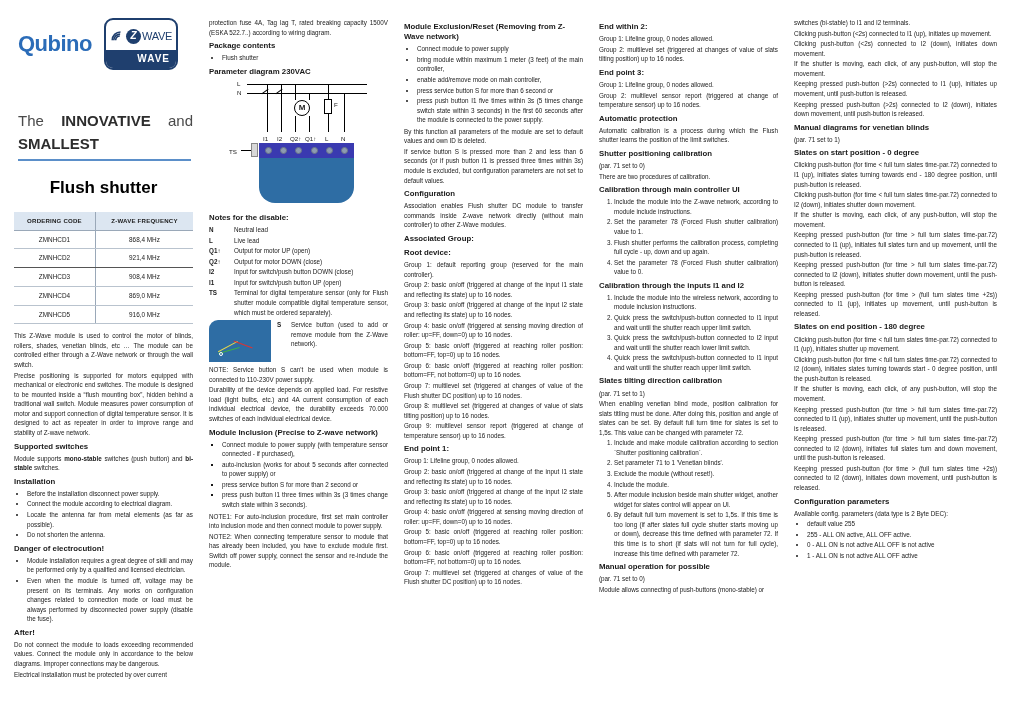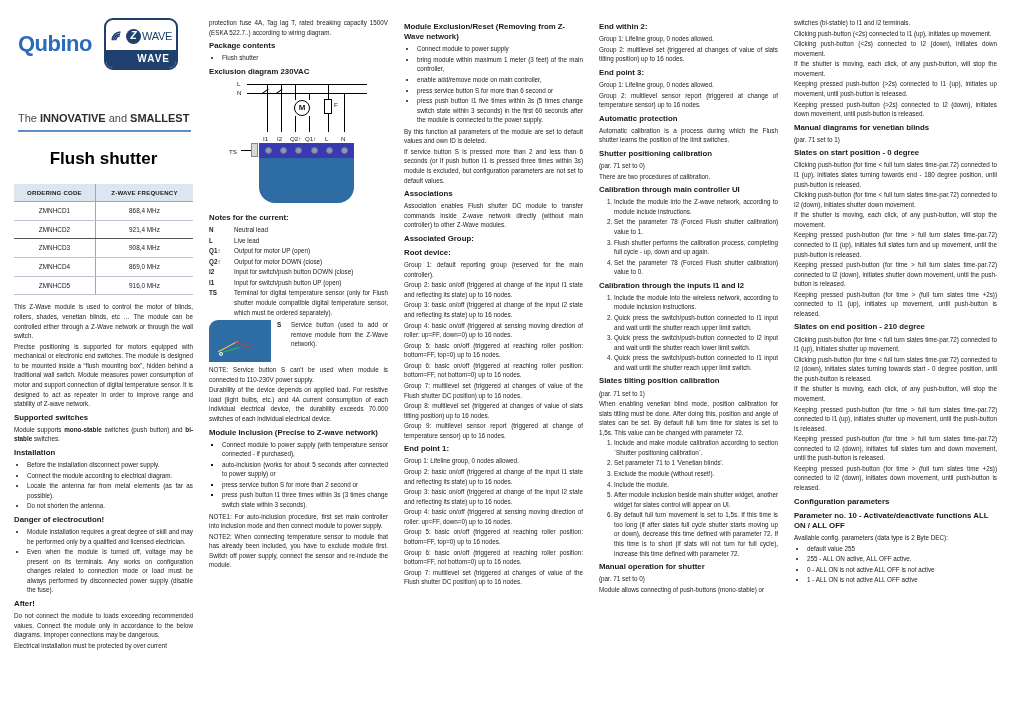--- a/index.html
+++ b/index.html
@@ -57,21 +57,21 @@
     font-style: italic;
   }
   .zw-text { font-size: 11px; font-weight: normal; color: #1f3f6e; letter-spacing: -0.3px; }
   .zwave-bot {
     height: 18px; background: #1f3f6e; color: #fff;
     font-size: 10px; font-weight: bold; letter-spacing: 1px;
     display: flex; align-items: center; justify-content: flex-end;
     padding-right: 6px;
   }
   .tagline {
-    font-size: 11px; color: #4a4a4a; padding-left: 4px;
+    font-size: 15px; color: #4a4a4a; padding-left: 4px;
     margin-bottom: 3px;
     margin-top: 40px;
   }
   .tagline b { color: #2d2d2d; }
   .rule { height: 2px; background: #5b8fc9; margin: 0 2px 14px 4px; }
   .product-title {
     text-align: center; font-size: 17px; font-weight: bold;
     margin: 0 0 12px 0; color: #000;
   }
 
@@ -234,21 +234,21 @@
   </div>
 
   <div class="col">
     <p class="t">protection fuse 4A, Tag lag T, rated breaking capacity 1500V (ESKA 522.7..) according to wiring diagram.</p>
 
     <h3 class="sec">Package contents</h3>
     <ul class="b">
       <li>Flush shutter</li>
     </ul>
 
-    <h3 class="sec">Exclusion diagram 230VAC</h3>
+    <h3 class="sec">Parameter diagram 230VAC</h3>
 
     <div class="diagram">
 
       <div class="dg-label" style="left:28px; top:0px;">L</div>
       <div class="dg-label" style="left:28px; top:9px;">N</div>
 
       <div class="dg-line" style="left:38px; top:5px; width:120px; height:1px;"></div>
       <div class="dg-line" style="left:38px; top:14px; width:120px; height:1px;"></div>
 
       <div class="dg-line" style="left:58px; top:5px; width:1px; height:48px;"></div>
@@ -283,21 +283,21 @@
       <div class="term-strip" style="left:50px; top:64px; width:95px; height:15px;">
         <div class="term-dot"></div>
         <div class="term-dot"></div>
         <div class="term-dot"></div>
         <div class="term-dot"></div>
         <div class="term-dot"></div>
         <div class="term-dot"></div>
       </div>
     </div>
 
-    <h3 class="sec">Notes for the current:</h3>
+    <h3 class="sec">Notes for the disable:</h3>
     <div class="notes">
       <div class="note-row">
           <div class="note-key">N</div>
           <div class="note-val">Neutral lead</div>
         </div>
       <div class="note-row">
           <div class="note-key">L</div>
           <div class="note-val">Live lead</div>
         </div>
       <div class="note-row">
@@ -354,21 +354,21 @@
     <ul class="b">
       <li>Connect module to power supply</li>
       <li>bring module within maximum 1 meter (3 feet) of the main controller,</li>
       <li>enable add/remove mode on main controller,</li>
       <li>press service button S for more than 6 second or</li>
       <li>press push button I1 five times within 3s (5 times change switch state within 3 seconds) in the first 60 seconds after the module is connected to the power supply.</li>
     </ul>
     <p class="t">By this function all parameters of the module are set to default values and own ID is deleted.</p>
     <p class="t">If service button S is pressed more than 2 and less than 6 seconds (or if push button I1 is pressed three times within 3s) module is excluded, but configuration parameters are not set to default values.</p>
 
-    <h3 class="sec">Associations</h3>
+    <h3 class="sec">Configuration</h3>
     <p class="t">Association enables Flush shutter DC module to transfer commands inside Z-wave network directly (without main controller) to other Z-Wave modules.</p>
     <h3 class="sec">Associated Group:</h3>
     <h3 class="sec">Root device:</h3>
     <p class="t">Group 1: default reporting group (reserved for the main controller).</p>
     <p class="t">Group 2: basic on/off (triggered at change of the input I1 state and reflecting its state) up to 16 nodes.</p>
     <p class="t">Group 3: basic on/off (triggered at change of the input I2 state and reflecting its state) up to 16 nodes.</p>
     <p class="t">Group 4: basic on/off (triggered at sensing moving direction of roller: up=FF, down=0) up to 16 nodes.</p>
     <p class="t">Group 5: basic on/off (triggered at reaching roller position: bottom=FF, top=0) up to 16 nodes.</p>
     <p class="t">Group 6: basic on/off (triggered at reaching roller position: bottom=FF, not bottom=0) up to 16 nodes.</p>
     <p class="t">Group 7: multilevel set (triggered at changes of value of the Flush shutter DC position) up to 16 nodes.</p>
@@ -410,33 +410,33 @@
     </ol>
 
     <h3 class="sec">Calibration through the inputs I1 and I2</h3>
     <ol class="n">
       <li>Include the module into the wireless network, according to module inclusion instructions.</li>
       <li>Quick press the switch/push-button connected to I1 input and wait until the shutter reach upper limit switch.</li>
       <li>Quick press the switch/push-button connected to I2 input and wait until the shutter reach lower limit switch.</li>
       <li>Quick press the switch/push-button connected to I1 input and wait until the shutter reach upper limit switch.</li>
     </ol>
 
-    <h3 class="sec">Slates tilting position calibration</h3>
+    <h3 class="sec">Slates tilting direction calibration</h3>
     <p class="t nj">(par. 71 set to 1)</p>
     <p class="t">When enabling venetian blind mode, position calibration for slats titling must be done. After doing this, position and angle of slates can be set. By default full turn time for slates is set to 1,5s. This value can be changed with parameter 72.</p>
     <ol class="n">
       <li>Include and make module calibration according to section `Shutter positioning calibration`.</li>
       <li>Set parameter 71 to 1 'Venetian blinds'.</li>
       <li>Exclude the module (without reset!).</li>
       <li>Include the module.</li>
       <li>After module inclusion beside main shutter widget, another widget for slates control will appear on UI.</li>
       <li>By default full turn movement is set to 1,5s. If this time is too long (if after slates full cycle shutter starts moving up or down), decrease this time defined with parameter 72. If this time is to short (if slats will not turn for full cycle), increase this time defined with parameter 72.</li>
     </ol>
 
-    <h3 class="sec">Manual operation for shutter</h3>
+    <h3 class="sec">Manual operation for possible</h3>
     <p class="t nj">(par. 71 set to 0)</p>
     <p class="t nj">Module allows connecting of push-buttons (mono-stable) or</p>
   </div>
 
   <div class="col last">
     <p class="t nj">switches (bi-stable) to I1 and I2 terminals.</p>
     <p class="t">Clicking push-button (&lt;2s) connected to I1 (up), initiates up movement.</p>
     <p class="t">Clicking push-button (&lt;2s) connected to I2 (down), initiates down movement.</p>
     <p class="t">If the shutter is moving, each click, of any push-button, will stop the movement.</p>
     <p class="t">Keeping pressed push-button (&gt;2s) connected to I1 (up), initiates up movement, until push-button is released.</p>
@@ -446,30 +446,29 @@
     <p class="t nj">(par. 71 set to 1)</p>
 
     <h3 class="sec">Slates on start position - 0 degree</h3>
     <p class="t">Clicking push-button (for time &lt; full turn slates time-par.72) connected to I1 (up), initiates slates turning towards end - 180 degree position, until push-button is released.</p>
     <p class="t">Clicking push-button (for time &lt; full turn slates time-par.72) connected to I2 (down), initiates shutter down movement.</p>
     <p class="t">If the shutter is moving, each click, of any push-button, will stop the movement.</p>
     <p class="t">Keeping pressed push-button (for time &gt; full turn slates time-par.72) connected to I1 (up), initiates full slates turn and up movement, until the push-button is released.</p>
     <p class="t">Keeping pressed push-button (for time &gt; full turn slates time-par.72) connected to I2 (down), initiates shutter down movement, until the push-button is released.</p>
     <p class="t">Keeping pressed push-button (for time &gt; (full turn slates time +2s)) connected to I1 (up), initiates up movement, until push-button is released.</p>
 
-    <h3 class="sec">Slates on end position - 210 degree</h3>
+    <h3 class="sec">Slates on end position - 180 degree</h3>
     <p class="t">Clicking push-button (for time &lt; full turn slates time-par.72) connected to I1 (up), initiates shutter up movement.</p>
     <p class="t">Clicking push-button (for time &lt; full turn slates time-par.72) connected to I2 (down), initiates slates turning towards start - 0 degree position, until the push-button is released.</p>
     <p class="t">If the shutter is moving, each click, of any push-button, will stop the movement.</p>
     <p class="t">Keeping pressed push-button (for time &gt; full turn slates time-par.72) connected to I1 (up), initiates shutter up movement, until the push-button is released.</p>
     <p class="t">Keeping pressed push-button (for time &gt; full turn slates time-par.72) connected to I2 (down), initiates full slates turn and down movement, until the push-button is released.</p>
     <p class="t">Keeping pressed push-button (for time &gt; (full turn slates time +2s)) connected to I2 (down), initiates down movement, until push-button is released.</p>
 
     <h3 class="sec">Configuration parameters</h3>
-    <h3 class="sec">Parameter no. 10 - Activate/deactivate functions ALL ON / ALL OFF</h3>
     <p class="t nj">Available config. parameters (data type is 2 Byte DEC):</p>
     <ul class="b">
       <li>default value 255</li>
       <li>255 - ALL ON active, ALL OFF active.</li>
       <li>0 - ALL ON is not active ALL OFF is not active</li>
       <li>1 - ALL ON is not active ALL OFF active</li>
     </ul>
   </div>
 
 </div>

